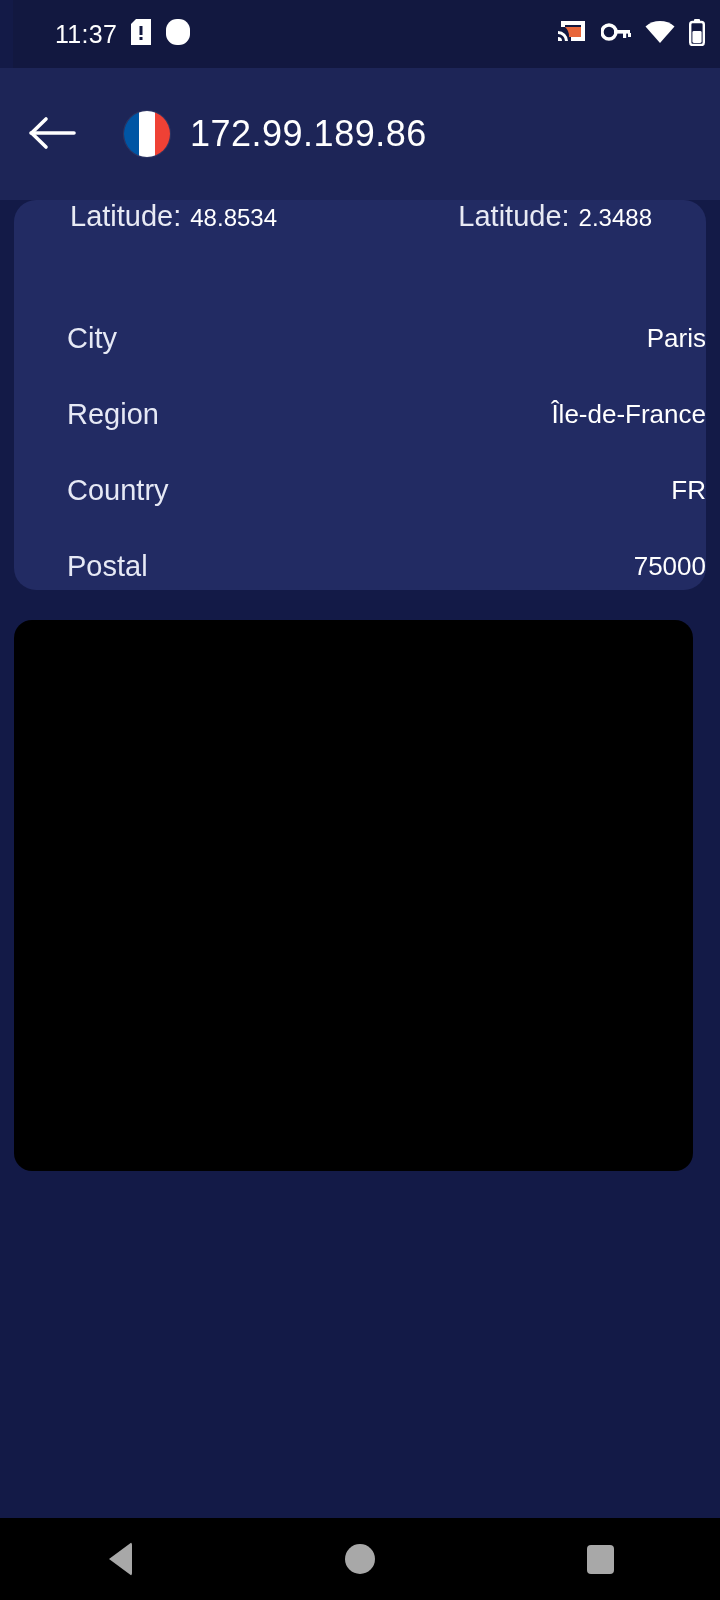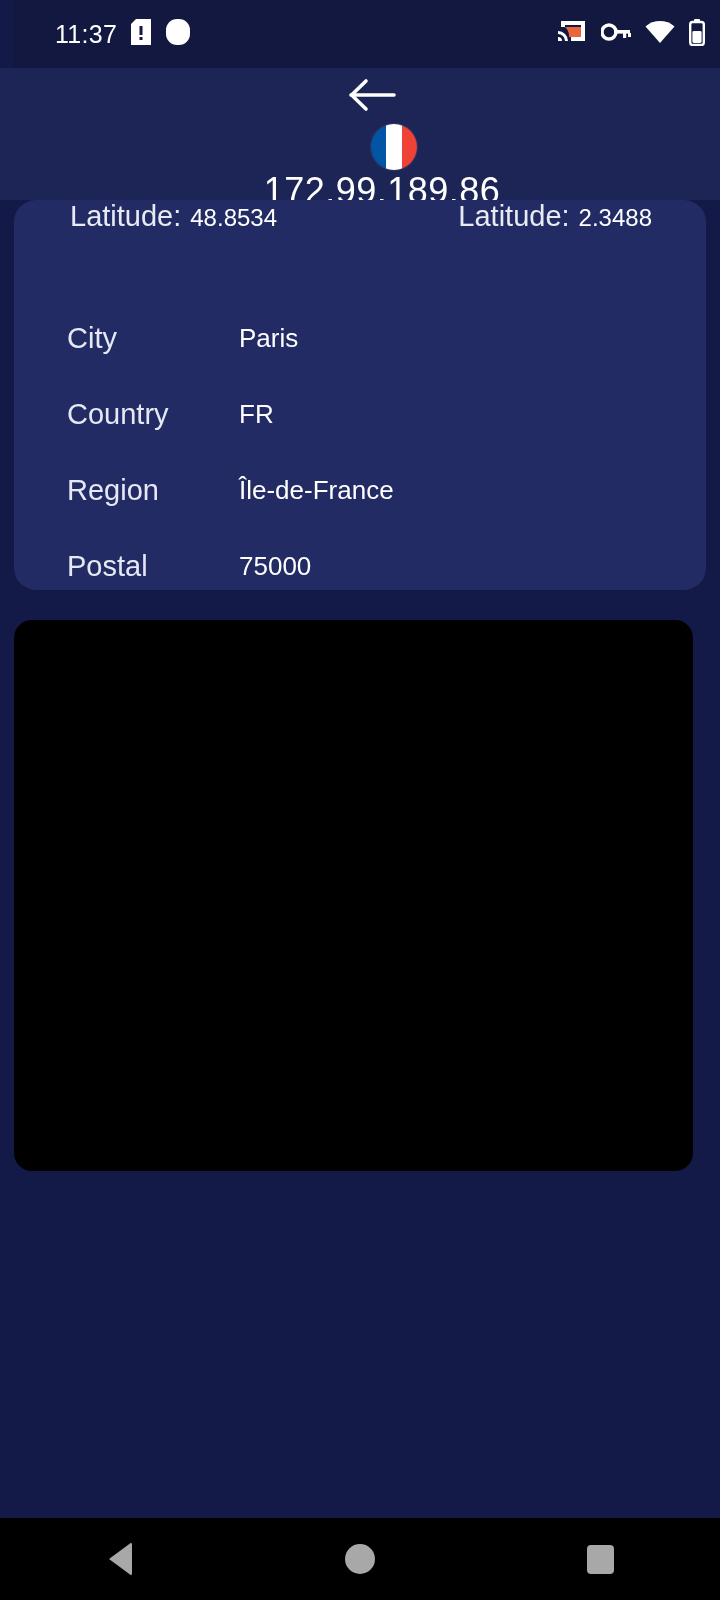--- a/index.html
+++ b/index.html
@@ -50,21 +50,20 @@
   
   .app-header {
     position: absolute;
     top: 68px; left: 0;
     width: 720px;
     height: 132px;
     background: #1d2557;
     display: flex;
     align-items: center;
     padding-left: 24px;
-    flex-direction: column;
   }
   .back-btn {
     width: 56px; height: 56px;
     display: flex; align-items: center; justify-content: center;
     background: none; border: none;
     cursor: pointer;
     flex: none;
   }
   .flag-circle {
     width: 46px; height: 46px;
@@ -117,20 +116,21 @@
     font-size: 24px;
     color: #ffffff;
     font-weight: 400;
   }
 
   .detail-rows { padding: 0 0 0 53px; }
   .detail-row {
     display: flex;
     align-items: center;
     height: 76px;
+    justify-content: space-between;
   }
   .detail-label {
     width: 172px;
     font-size: 29px;
     color: #e6e9f5;
     font-weight: 300;
     flex: none;
   }
   .detail-value {
     font-size: 26px;
@@ -272,26 +272,26 @@
       <span class="coord-value">2.3488</span>
     </div>
   </div>
 
   <div class="detail-rows">
     <div class="detail-row">
       <span class="detail-label">City</span>
       <span class="detail-value">Paris</span>
     </div>
     <div class="detail-row">
+      <span class="detail-label">Region</span>
+      <span class="detail-value">Île-de-France</span>
+    </div>
+    <div class="detail-row">
       <span class="detail-label">Country</span>
       <span class="detail-value">FR</span>
-    </div>
-    <div class="detail-row">
-      <span class="detail-label">Region</span>
-      <span class="detail-value">Île-de-France</span>
     </div>
     <div class="detail-row">
       <span class="detail-label">Postal</span>
       <span class="detail-value">75000</span>
     </div>
   </div>
 
 </div>
 
 <div class="map-area"></div>

